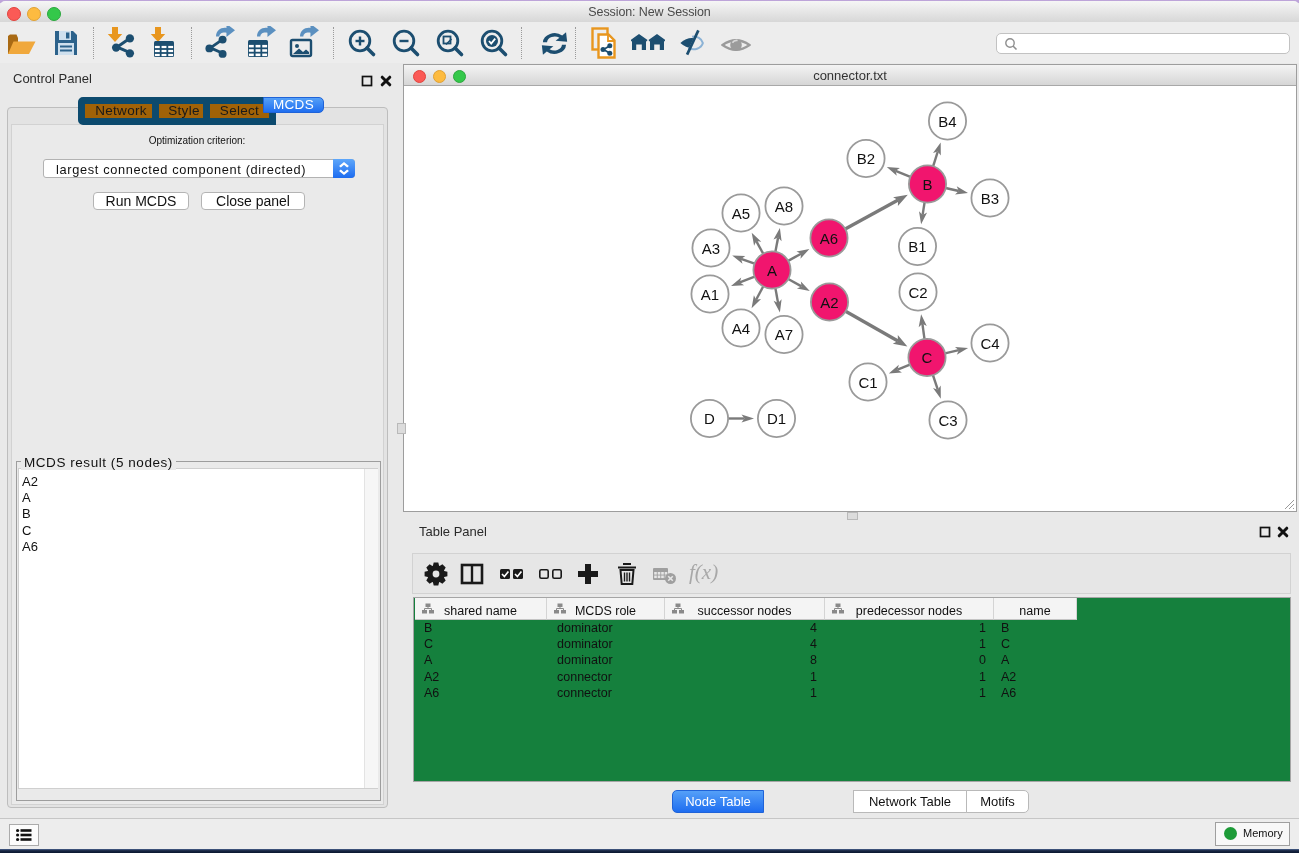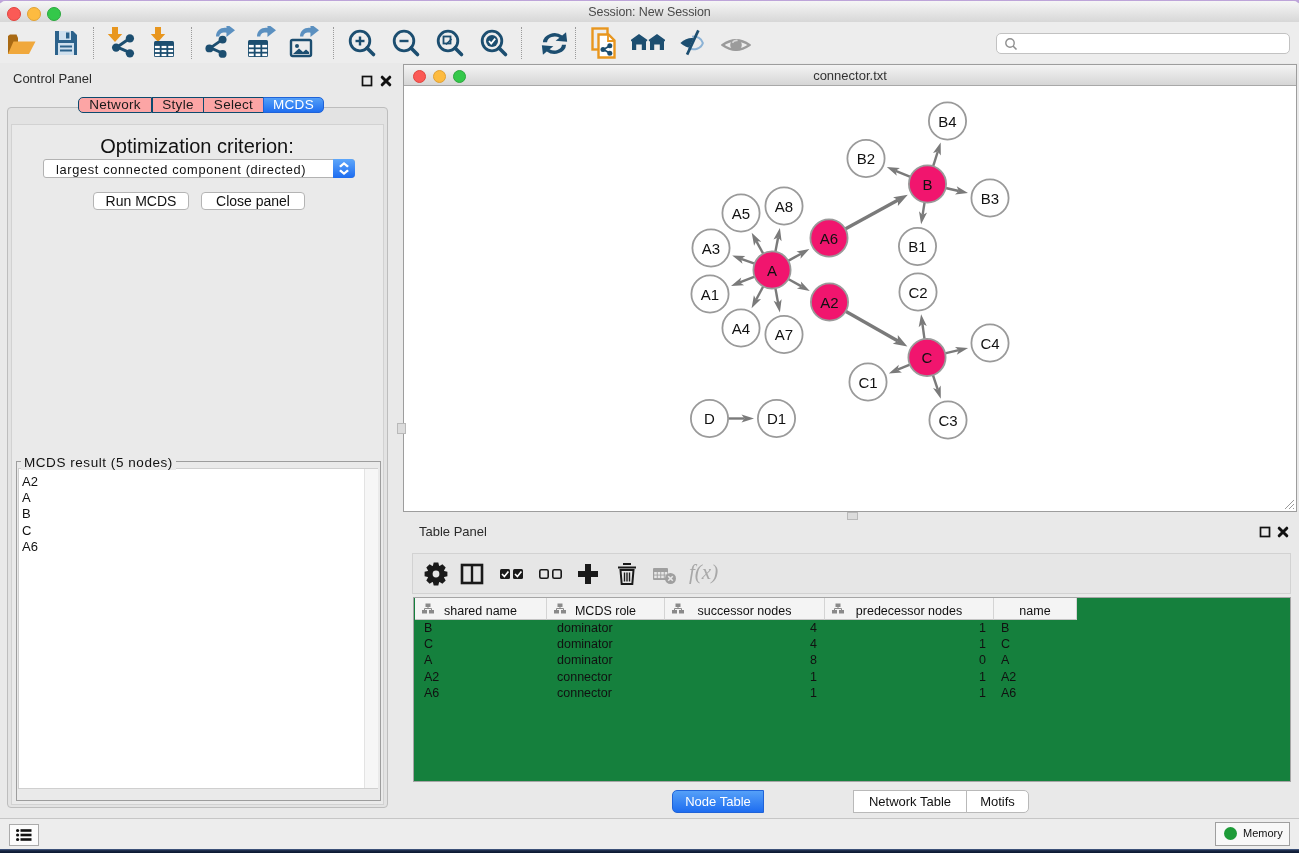--- a/index.html
+++ b/index.html
@@ -21,25 +21,25 @@
   #toolbar{left:0;top:22px;width:1299px;height:41px;background:#ededed;border-bottom:1px solid #d0d0d0;}
   .sep{position:absolute;top:5px;height:32px;width:0;border-left:1px dotted #9a9a9a;}
   .ticon{position:absolute;top:4px;}
   #searchbox{position:absolute;left:996px;top:11px;width:292px;height:19px;background:#fff;
     border:1px solid #c2c2c2;border-radius:5px;}
   
   #main{left:0;top:63px;width:1299px;height:755px;background:#e9e9e9;}
   
   #cptitle{left:13px;top:71px;font-size:13px;color:#2b2b2b;}
   .tab{position:absolute;top:97px;height:14px;line-height:14.5px;text-align:center;font-size:13.5px;letter-spacing:0.3px;
-       background:#fca5a5;border:1px solid #0c4a6e;color:#1a1a1a;}
+       background:#a16207;border:7px solid #0c4a6e;color:#1a1a1a;}
   .tabsel{background:linear-gradient(#55a0f8,#1f6ef0);color:#fff;border:1px solid #1f63d8;}
   #cpouter{left:7px;top:107px;width:379px;height:699px;border:1px solid #bdbdbd;border-radius:4px;background:#e3e3e3;}
   #cpinner{left:11px;top:124px;width:371px;height:679px;border:1px solid #d2d2d2;background:#eaeaea;}
-  #optlabel{left:0px;top:135px;width:394px;text-align:center;font-size:20px;color:#111;}
+  #optlabel{left:0px;top:135px;width:394px;text-align:center;font-size:10px;color:#111;}
   #combo{left:43px;top:159px;width:310px;height:17px;background:#fff;border:1px solid #b2b2b2;border-radius:3px;}
   #combo .txt{position:absolute;left:12px;top:1.5px;font-size:12.8px;color:#111;letter-spacing:0.65px;}
   #combo .step{position:absolute;right:-1px;top:-1px;width:22px;height:19px;border-radius:0 4px 4px 0;
      background:linear-gradient(#5ea7fa,#1d6cf0);}
   .btn{position:absolute;height:16px;line-height:16px;background:#fff;border:1px solid #b4b4b4;
        border-radius:4px;font-size:14px;color:#111;text-align:center;}
   #btnrun{left:93px;top:192px;width:94px;}
   #btnclose{left:201px;top:192px;width:102px;}
   
   #fs{left:16px;top:461px;width:363px;height:338px;border:1px solid #9d9d9d;}

